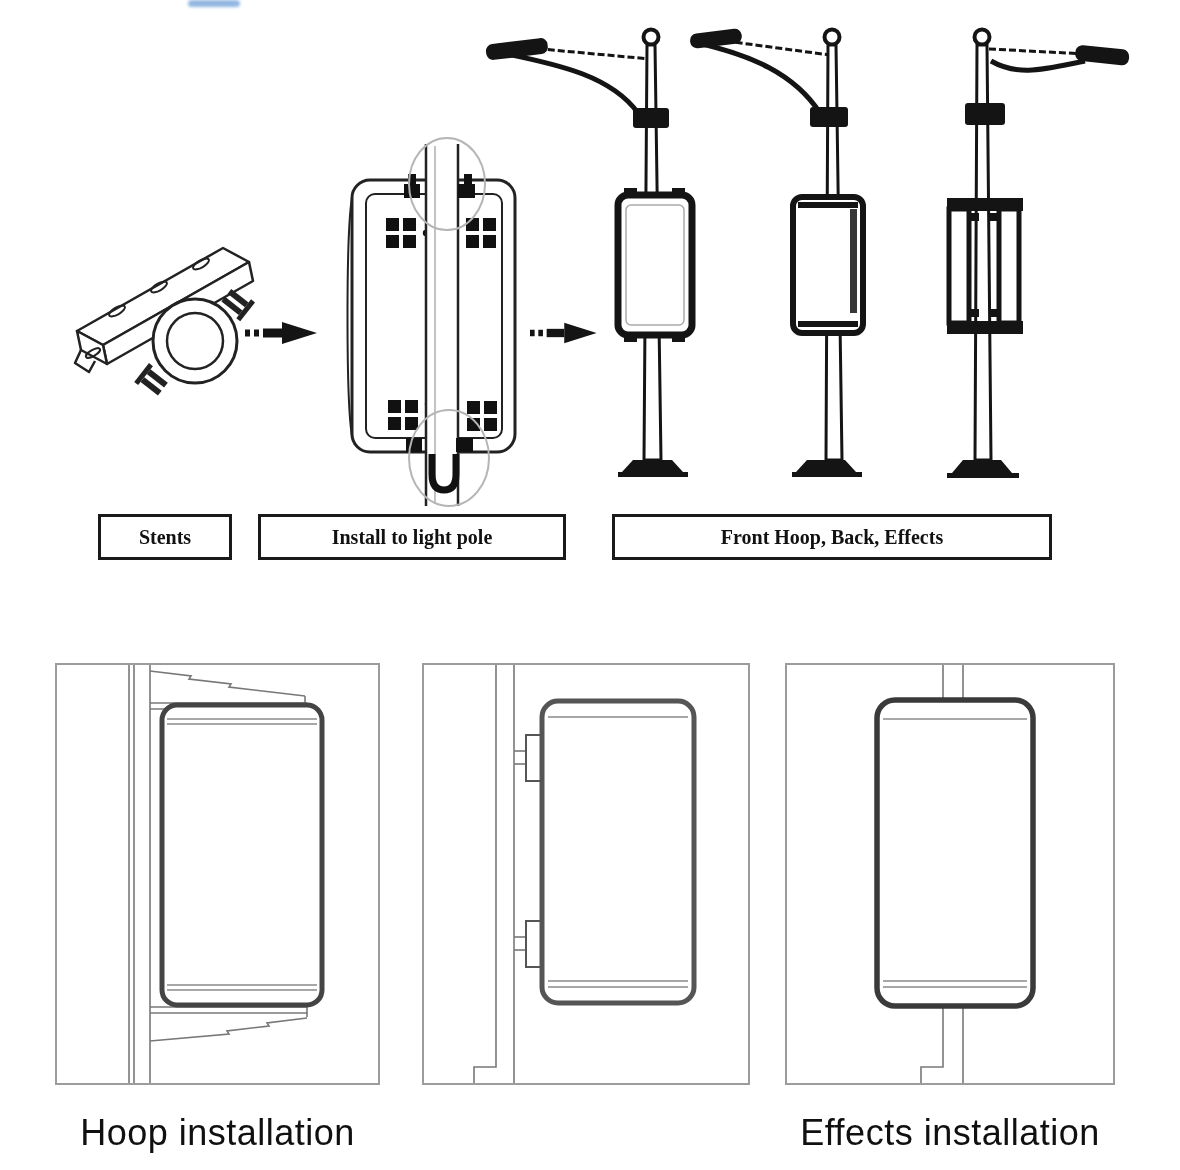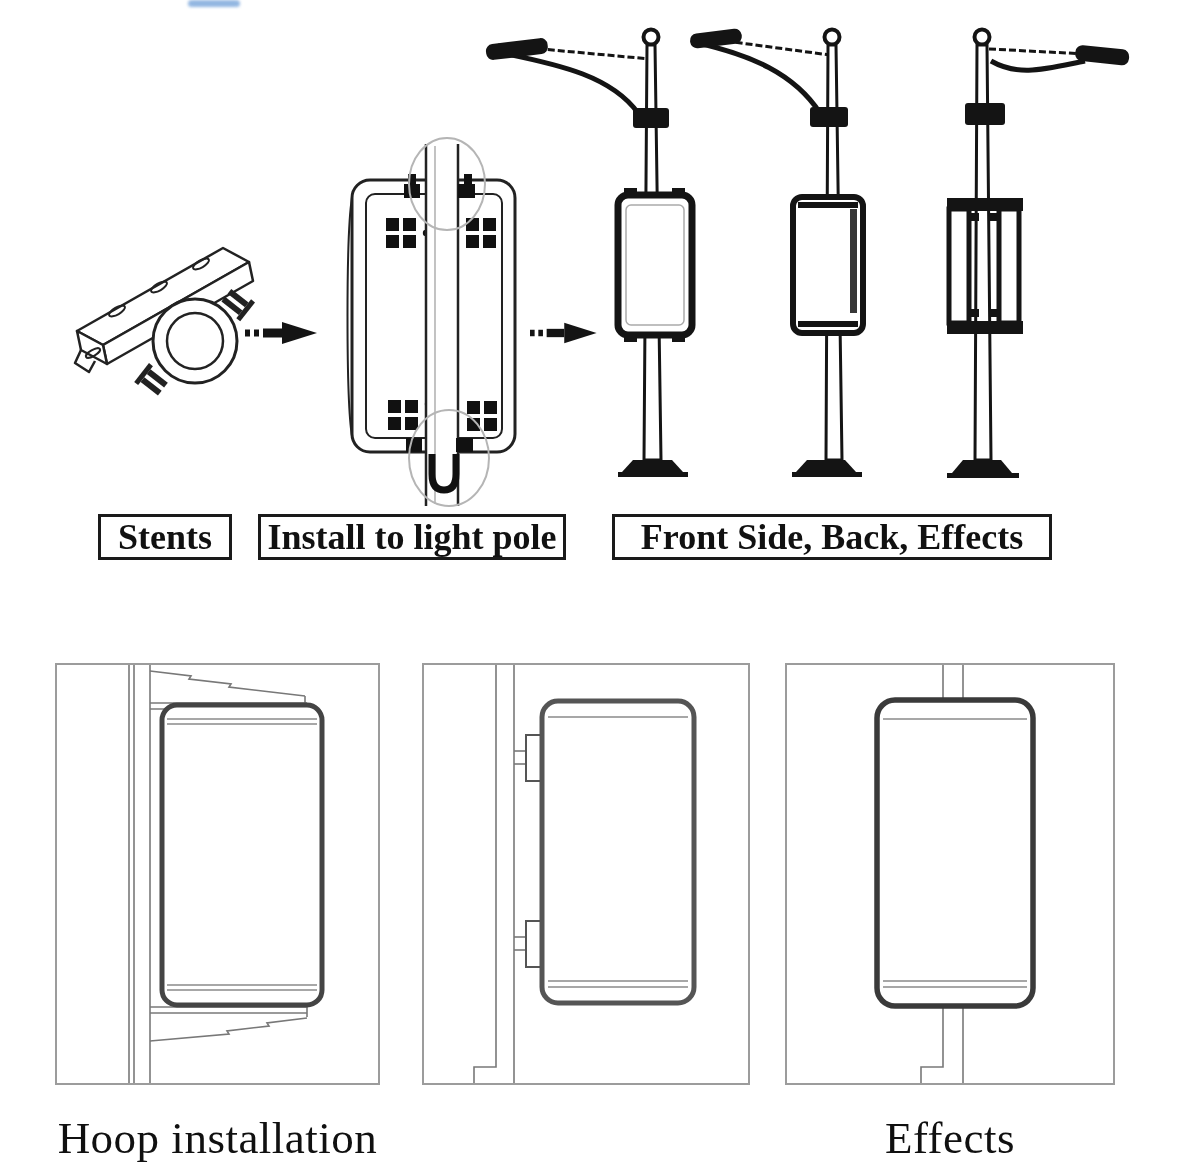--- a/index.html
+++ b/index.html
@@ -11,40 +11,40 @@
   svg{display:block;overflow:visible;}
 
   
   .step-label{
     position:absolute;
     border:3px solid #1a1a1a;
     background:#ffffff;
     display:flex;align-items:center;justify-content:center;
     font-family:"Liberation Serif",serif;
     font-weight:700;
-    font-size:36px;
+    font-size:20px;
     color:#111111;
     white-space:nowrap;
   }
 
   
   .mount-panel{
     position:absolute;
     border:2px solid #9c9c9c;
     background:#ffffff;
     box-sizing:border-box;
   }
 
   .mount-label{
     position:absolute;
     text-align:center;
-    font-size:45px;
+    font-size:36px;
     color:#101010;
     letter-spacing:.5px;
-    font-family:Liberation Serif, serif;
+    font-family:Liberation Sans, sans-serif;
   }
 
   .artifact{
     position:absolute;left:188px;top:0px;width:52px;height:7px;
     background:#6f9fd8;border-radius:4px;filter:blur(1.5px);opacity:.75;
   }
 </style>
 </head>
 <body>
 
@@ -203,21 +203,21 @@
     <rect x="12" y="458" width="72" height="5" fill="#141414"></rect>
   </svg>
 
   <div class="step-label" style="left:98px;top:514px;width:128px;height:40px">
     <span>Stents</span>
   </div>
   <div class="step-label" style="left:258px;top:514px;width:302px;height:40px">
     <span>Install to light pole</span>
   </div>
   <div class="step-label" style="left:612px;top:514px;width:434px;height:40px">
-    <span>Front Side, Back, Effects</span>
+    <span>Front Hoop, Back, Effects</span>
   </div>
 
   <div class="mount-panel" style="left:55px;top:663px;width:325px;height:422px">
     <svg width="321" height="418" viewBox="0 0 321 418">
       <g stroke="#787878" stroke-width="1.6" fill="none">
         <line x1="72" y1="0" x2="72" y2="418"></line>
         <line x1="77" y1="0" x2="77" y2="418"></line>
         <line x1="93" y1="0" x2="93" y2="418"></line>
         <path d="M93,6 L134,11 L132,14 L174,19 L172,22 L214,27 L248,31"></path>
         <path d="M248,31 L248,44"></path>

